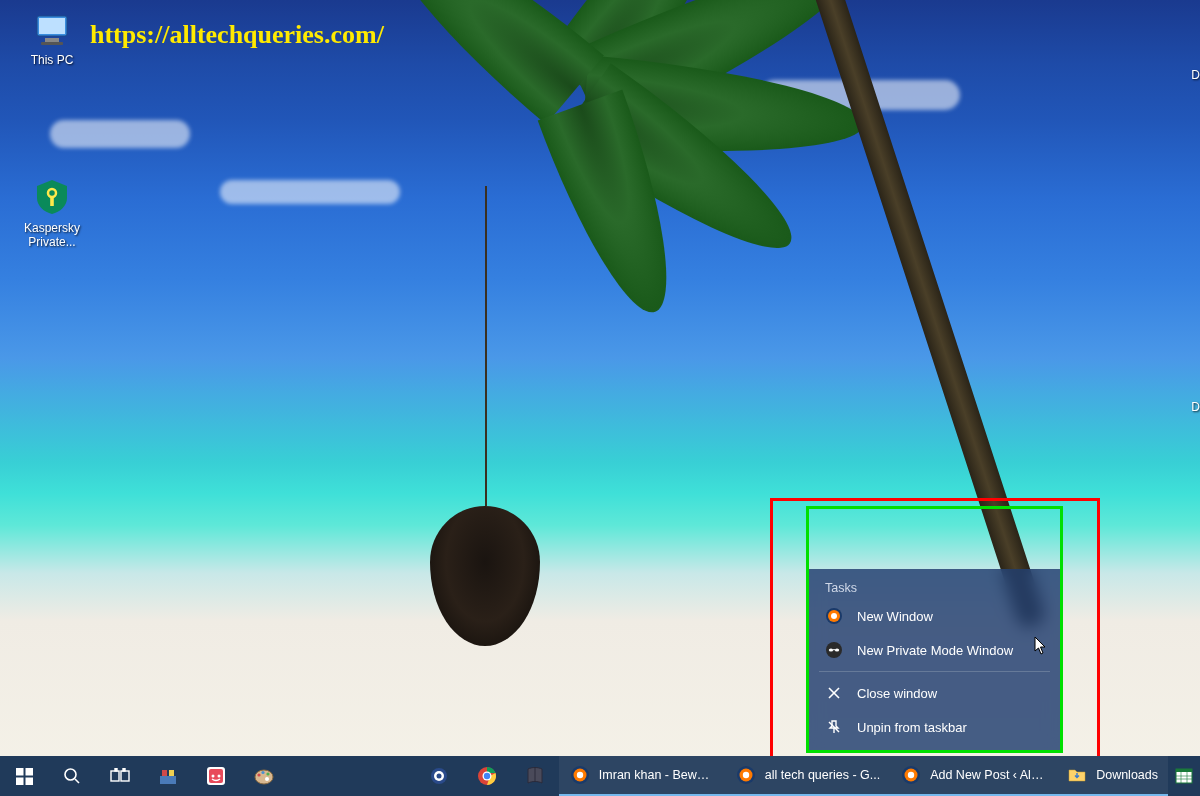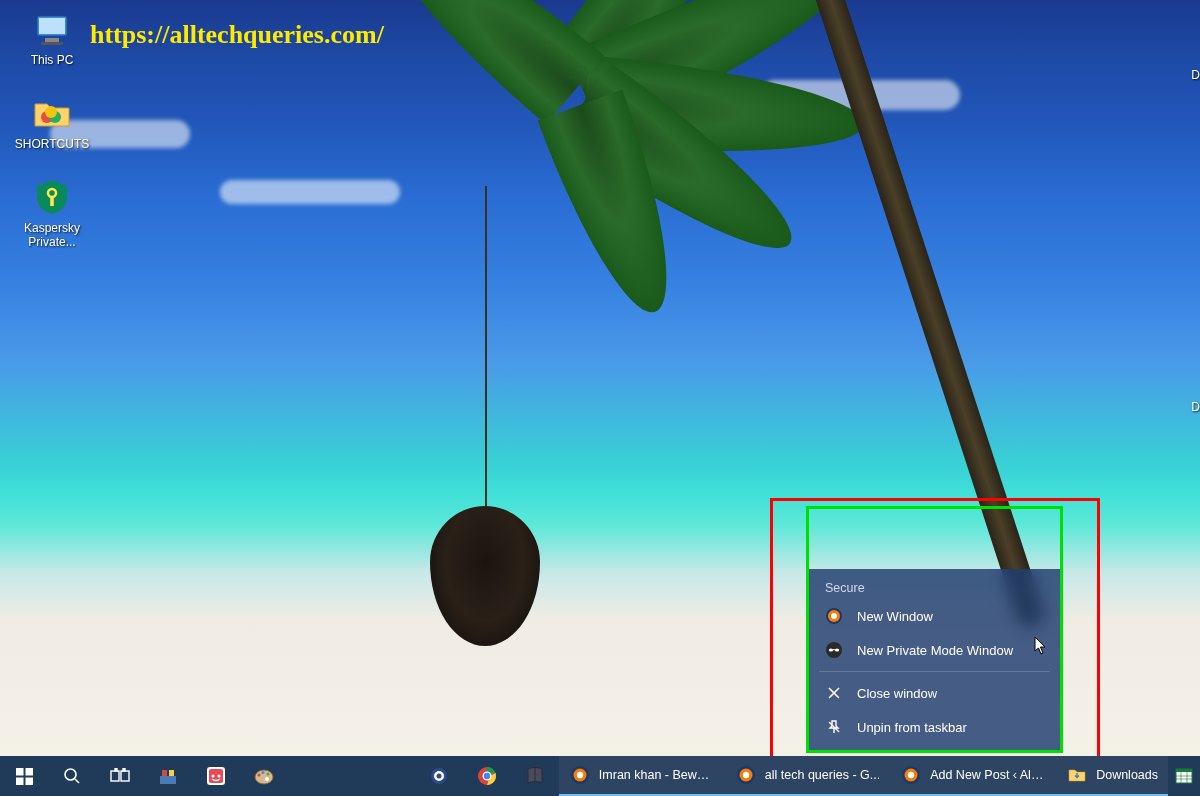--- a/index.html
+++ b/index.html
@@ -222,50 +222,39 @@
       <svg width="42" height="42" viewBox="0 0 42 42">
           <rect x="6" y="8" width="30" height="20" rx="2" fill="#3a8dde" stroke="#1a4a8a"></rect>
           <rect x="8" y="10" width="26" height="16" fill="#bde0ff"></rect>
           <rect x="14" y="30" width="14" height="4" fill="#888"></rect>
           <rect x="10" y="34" width="22" height="3" rx="1" fill="#555"></rect>
         </svg>
     </div>
     <div class="icon-label">This PC</div>
   </div>
 
-  <div class="desktop-icon di-shortcuts">
-    <div class="icon-img">
-      <svg width="42" height="42" viewBox="0 0 42 42">
-          <path d="M4 12 L16 12 L20 16 L38 16 L38 34 L4 34 Z" fill="#ffd36b" stroke="#c99a2a"></path>
-          <circle cx="16" cy="25" r="6" fill="#e74c3c"></circle>
-          <circle cx="24" cy="25" r="6" fill="#27ae60"></circle>
-          <circle cx="20" cy="20" r="6" fill="#f1c40f"></circle>
-        </svg>
-    </div>
-    <div class="icon-label">SHORTCUTS</div>
-  </div>
 
   <div class="desktop-icon di-kaspersky">
     <div class="icon-img">
       <svg width="42" height="42" viewBox="0 0 42 42">
           <path d="M21 4 L36 10 L36 22 C36 30 29 36 21 38 C13 36 6 30 6 22 L6 10 Z" fill="#0a8a5a"></path>
           <circle cx="21" cy="17" r="4" fill="none" stroke="#ffe94a" stroke-width="2.5"></circle>
           <rect x="19.2" y="20" width="3.6" height="10" fill="#ffe94a"></rect>
         </svg>
     </div>
     <div class="icon-label">Kaspersky Private...</div>
   </div>
 
   <div class="watermark">https://alltechqueries.com/</div>
 
   <div class="rightedge re1">D</div>
   <div class="rightedge re2">D</div>
 
   <div class="jumplist">
-    <div class="section-header">Secure</div>
+    <div class="section-header">Tasks</div>
     <div class="menu-item">
       <span class="menu-icon">
         <svg width="18" height="18" viewBox="0 0 18 18">
             <circle cx="9" cy="9" r="8" fill="#1a3a6a"></circle>
             <circle cx="9" cy="9" r="6" fill="#ff7a00"></circle>
             <circle cx="9" cy="9" r="3" fill="#fff"></circle>
           </svg>
       </span>
       <span>New Window</span>
     </div>

